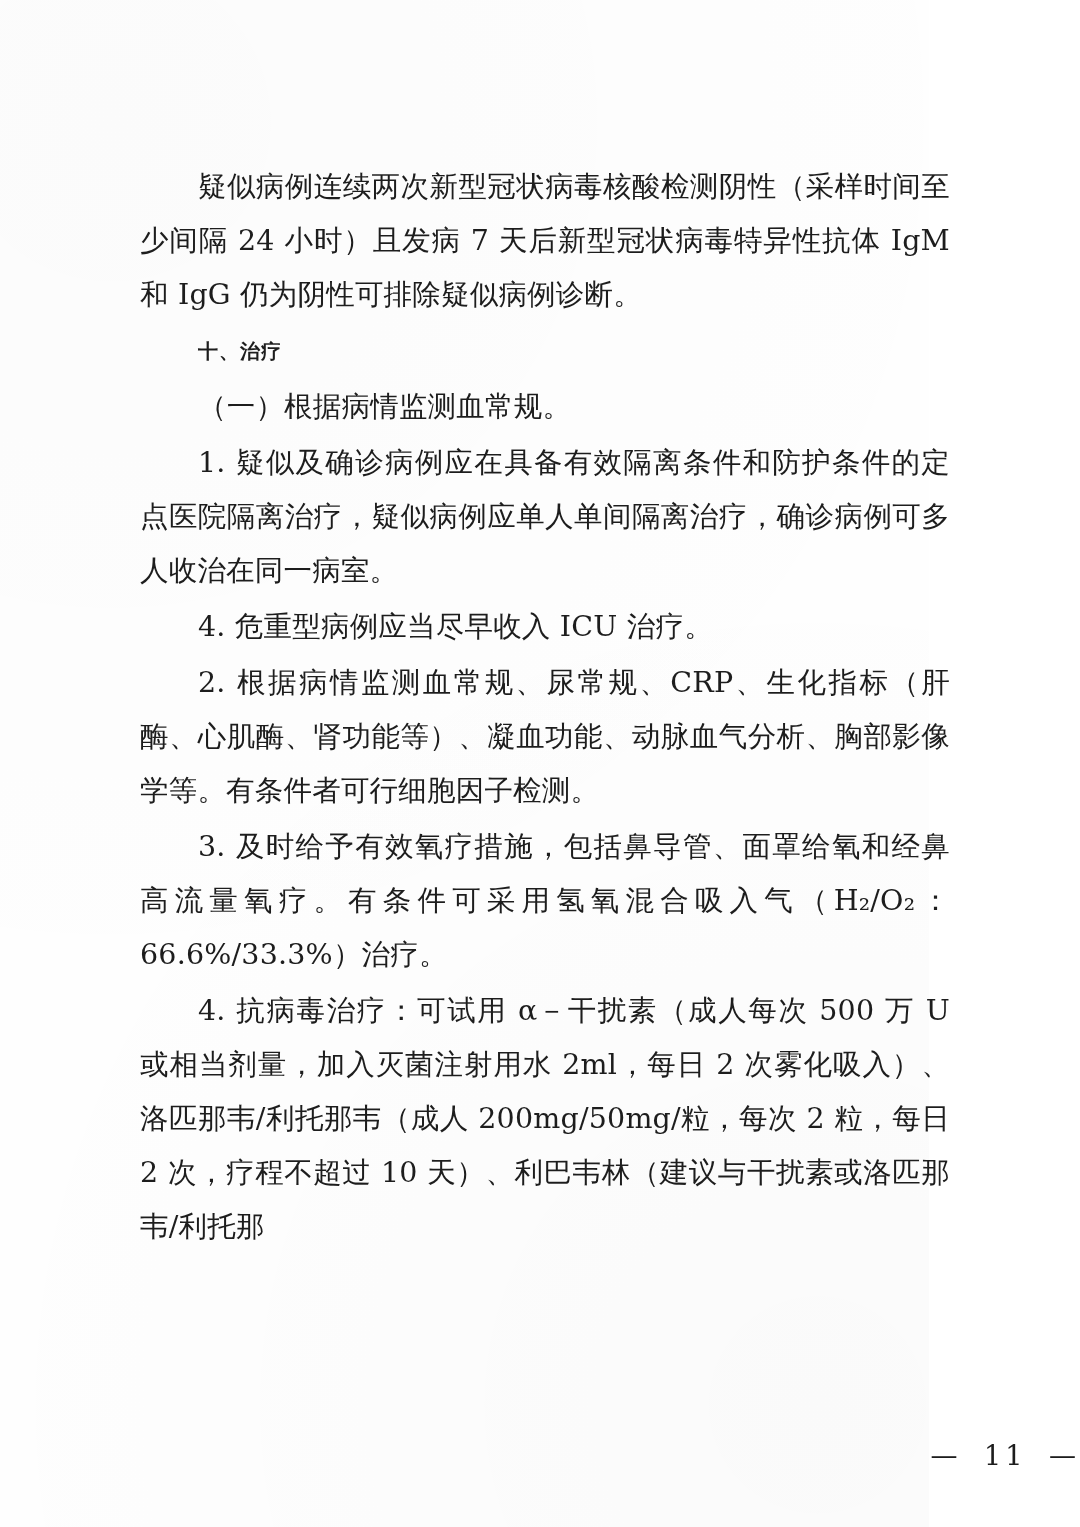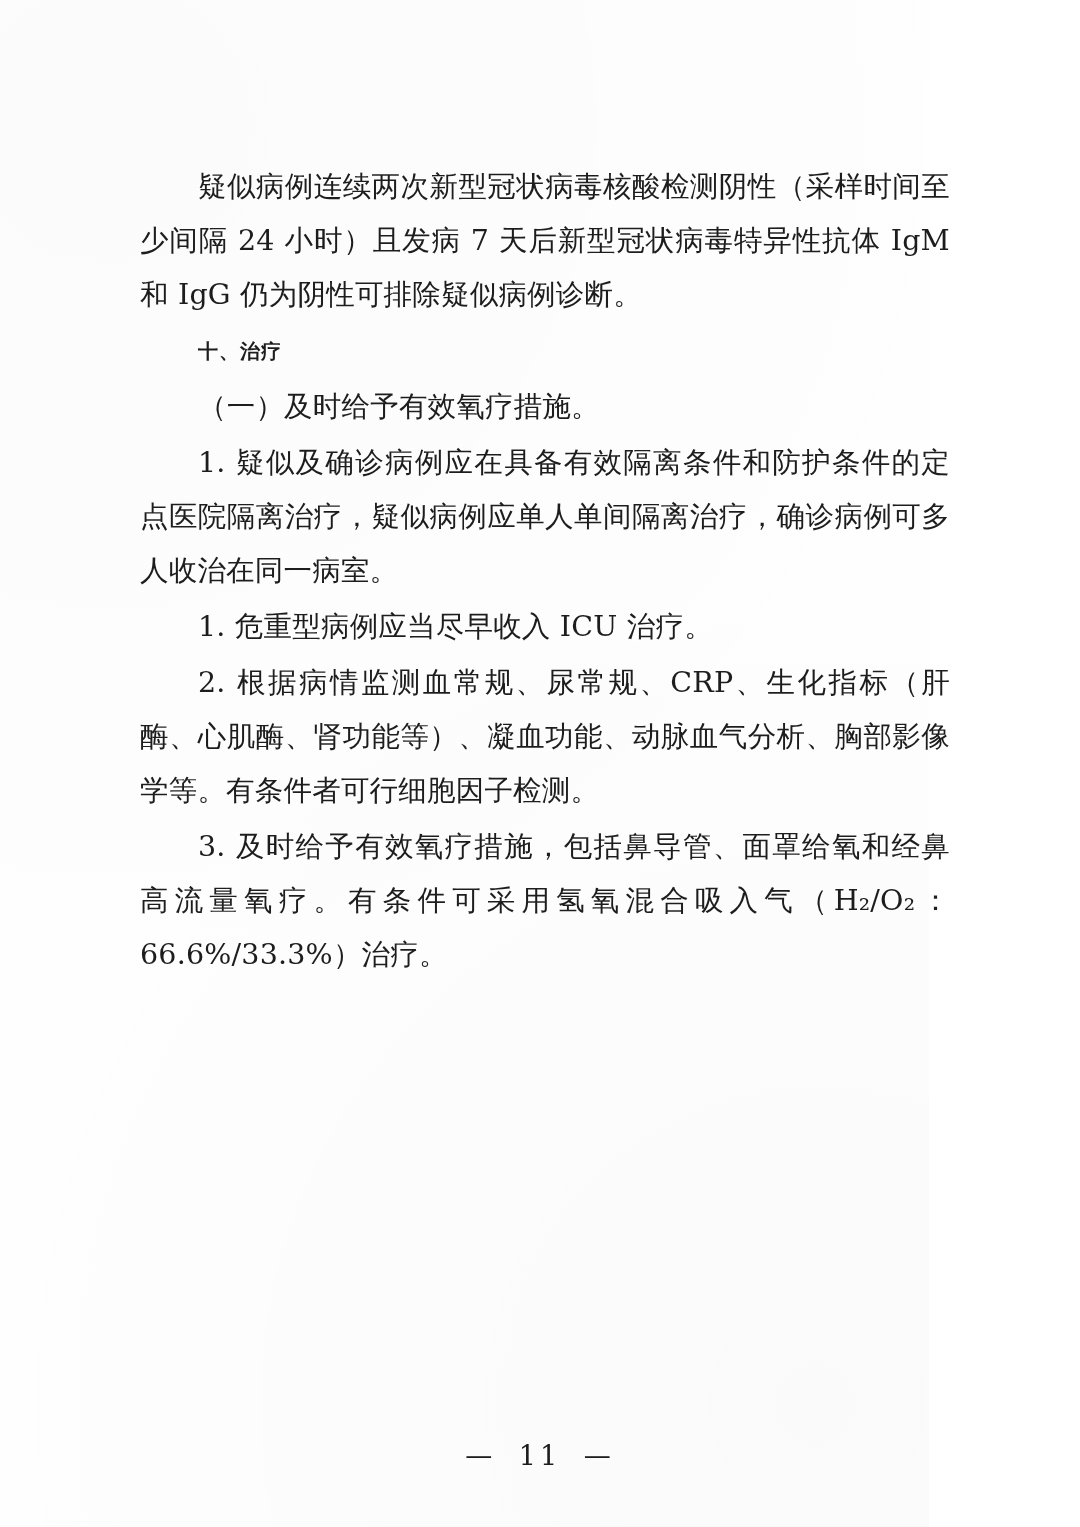--- a/index.html
+++ b/index.html
@@ -47,53 +47,54 @@
     text-indent: 58px;
     font-weight: bold;
     font-size: 20px;
     letter-spacing: 1px;
   }
   .footer {
     position: absolute;
     left: 0;
     top: 1440px;
     width: 1080px;
-    text-align: center;
+    text-align: right;
     font-size: 27px;
     color: #1d1d1d;
     letter-spacing: 4px;
   }
   .footer .pn {
     display: inline-block;
     padding: 0 10px;
   }
 </style>
 </head>
 <body>
 
 <div class="page">
 
   <div class="content">
 
     <p class="indent">疑似病例连续两次新型冠状病毒核酸检测阴性（采样时间至少间隔 24 小时）且发病 7 天后新型冠状病毒特异性抗体 IgM 和 IgG 仍为阴性可排除疑似病例诊断。</p>
 
     <p class="heading">十、治疗</p>
 
-    <p class="indent">（一）及时给予有效氧疗措施。</p>
+    <p class="indent">（一）根据病情监测血常规。</p>
 
     <p class="indent">1. 疑似及确诊病例应在具备有效隔离条件和防护条件的定点医院隔离治疗，疑似病例应单人单间隔离治疗，确诊病例可多人收治在同一病室。</p>
 
-    <p class="indent">1. 危重型病例应当尽早收入 ICU 治疗。</p>
+    <p class="indent">4. 危重型病例应当尽早收入 ICU 治疗。</p>
 
 
 
     <p class="indent">2. 根据病情监测血常规、尿常规、CRP、生化指标（肝酶、心肌酶、肾功能等）、凝血功能、动脉血气分析、胸部影像学等。有条件者可行细胞因子检测。</p>
 
     <p class="indent">3. 及时给予有效氧疗措施，包括鼻导管、面罩给氧和经鼻高流量氧疗。有条件可采用氢氧混合吸入气（H₂/O₂：66.6%/33.3%）治疗。</p>
 
+    <p class="indent">4. 抗病毒治疗：可试用 α－干扰素（成人每次 500 万 U 或相当剂量，加入灭菌注射用水 2ml，每日 2 次雾化吸入）、洛匹那韦/利托那韦（成人 200mg/50mg/粒，每次 2 粒，每日 2 次，疗程不超过 10 天）、利巴韦林（建议与干扰素或洛匹那韦/利托那</p>
 
   </div>
 
   <div class="footer">
     <span>—</span>
     <span class="pn">11</span>
     <span>—</span>
   </div>
 
 </div>

